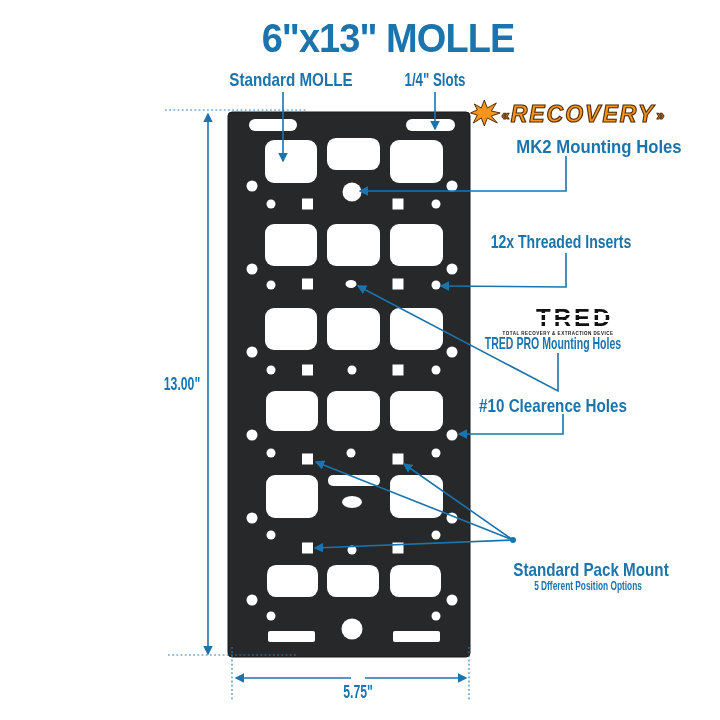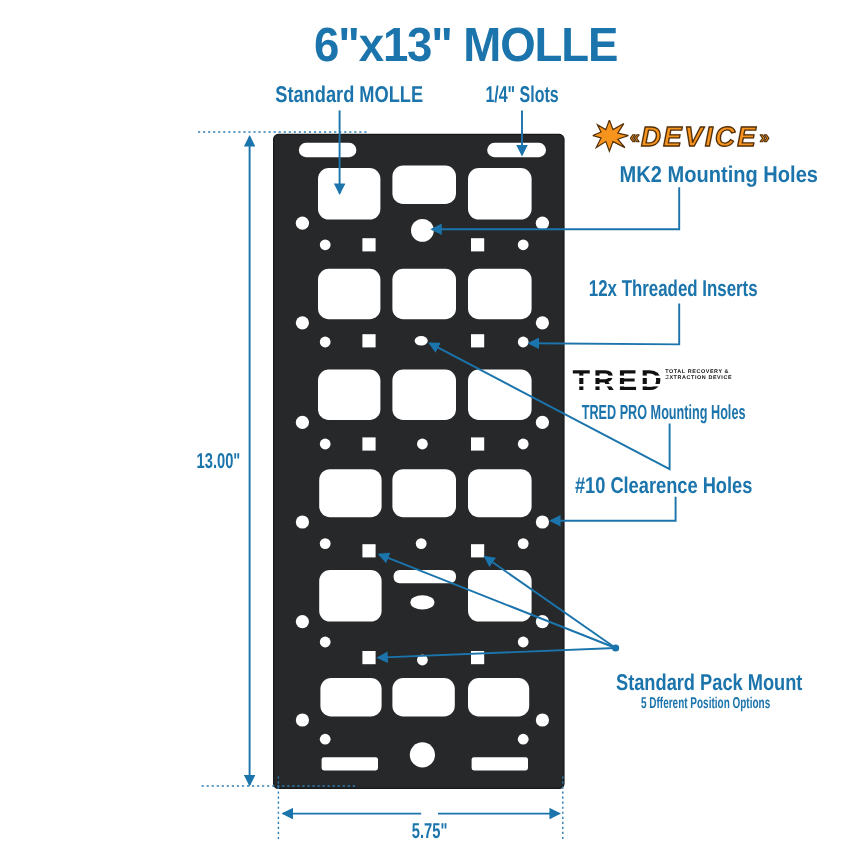--- a/index.html
+++ b/index.html
@@ -12,21 +12,21 @@
   .cap19{font-size:19px;}
   .cap16{font-size:16px;}
   .cap13{font-size:13px;}
   .dim{font-size:18px;--sx:0.68;}
   .logo{position:absolute;transform:translateX(-50%);display:flex;align-items:center;}
   
   .mx-text{font-size:23px;font-weight:900;font-style:italic;letter-spacing:2px;color:#f7941e;
            -webkit-text-stroke:1.1px #53300a;text-shadow:0 0 1px #53300a;}
   .mx-chev{font-size:15px;font-weight:900;color:#f7941e;-webkit-text-stroke:1px #53300a;margin:0 1px;}
   
-  .tred-wrap{flex-direction:row;align-items:flex-start;}
+  .tred-wrap{flex-direction:column;align-items:flex-end;}
   .tred-text{position:relative;font-size:24px;font-weight:900;letter-spacing:3px;color:#111;line-height:1;}
   .tred-text::before{content:"";position:absolute;left:-2px;right:-2px;top:30%;height:2px;background:#fff;}
   .tred-text::after{content:"";position:absolute;left:-2px;right:-2px;top:58%;height:2px;background:#fff;}
   .tred-tag{font-size:4.5px;font-weight:bold;letter-spacing:0.5px;color:#111;margin-top:1px;}
   
   .rp-roto{font-size:19px;font-weight:900;letter-spacing:0.5px;color:#161616;}
   .rp-pax{font-size:19px;font-weight:900;letter-spacing:0.5px;color:#d42127;}
   .rp-tm{font-size:6px;color:#444;align-self:flex-start;margin-top:2px;}
   .rp-x{margin:0 -2px;}
 </style>
@@ -140,21 +140,21 @@
   <div class="lbl title" style="left:388px;top:16px;">6"x13" MOLLE</div>
 
   <div class="lbl cap19" style="left:291px;top:69px;--sx:0.8;">Standard MOLLE</div>
   <div class="lbl cap19" style="left:435px;top:69px;--sx:0.7;">1/4" Slots</div>
 
   <div class="logo" style="left:568px;top:100px;">
     <svg width="30" height="28" viewBox="0 0 30 28">
       <polygon points="14,0 17,8 26,3 21,11 30,13 21,16 27,23 17,18 14,26 11,18 3,23 7,15 0,13 7,10 4,4 11,8" fill="#f7941e" stroke="#53300a" stroke-width="1"></polygon>
     </svg>
     <span class="mx-chev">«</span>
-    <span class="mx-text">DEVICE</span>
+    <span class="mx-text">RECOVERY</span>
     <span class="mx-chev">»</span>
   </div>
   <div class="lbl cap19" style="left:599px;top:136px;--sx:0.88;">MK2 Mounting Holes</div>
 
   <div class="lbl cap19" style="left:561px;top:231px;--sx:0.74;">12x Threaded Inserts</div>
 
   <div class="logo tred-wrap" style="left:558px;top:306px;">
     <span class="tred-text">TRED</span>
     <span class="tred-tag">TOTAL RECOVERY &amp; EXTRACTION DEVICE</span>
   </div>

